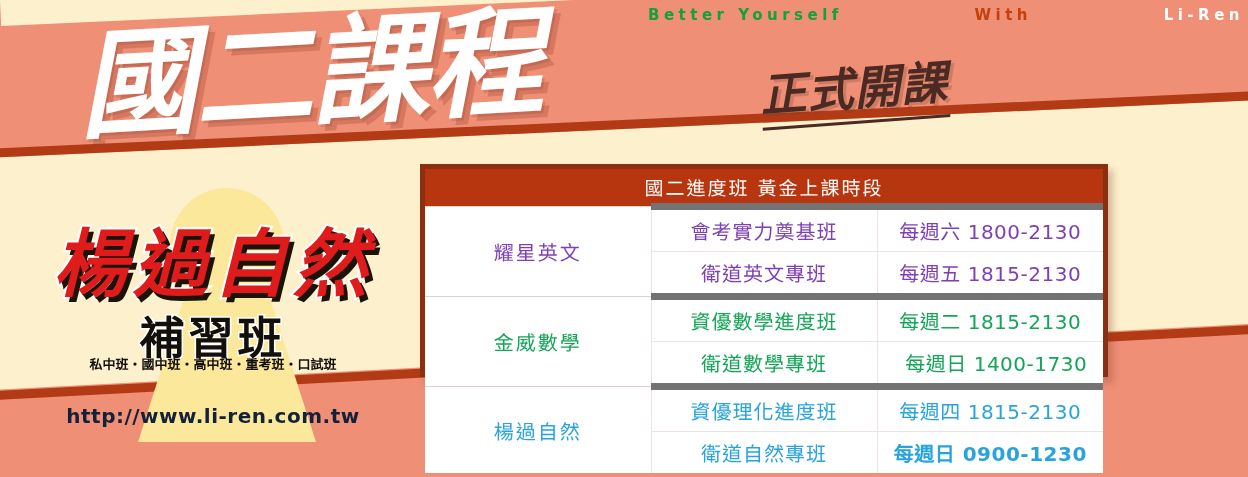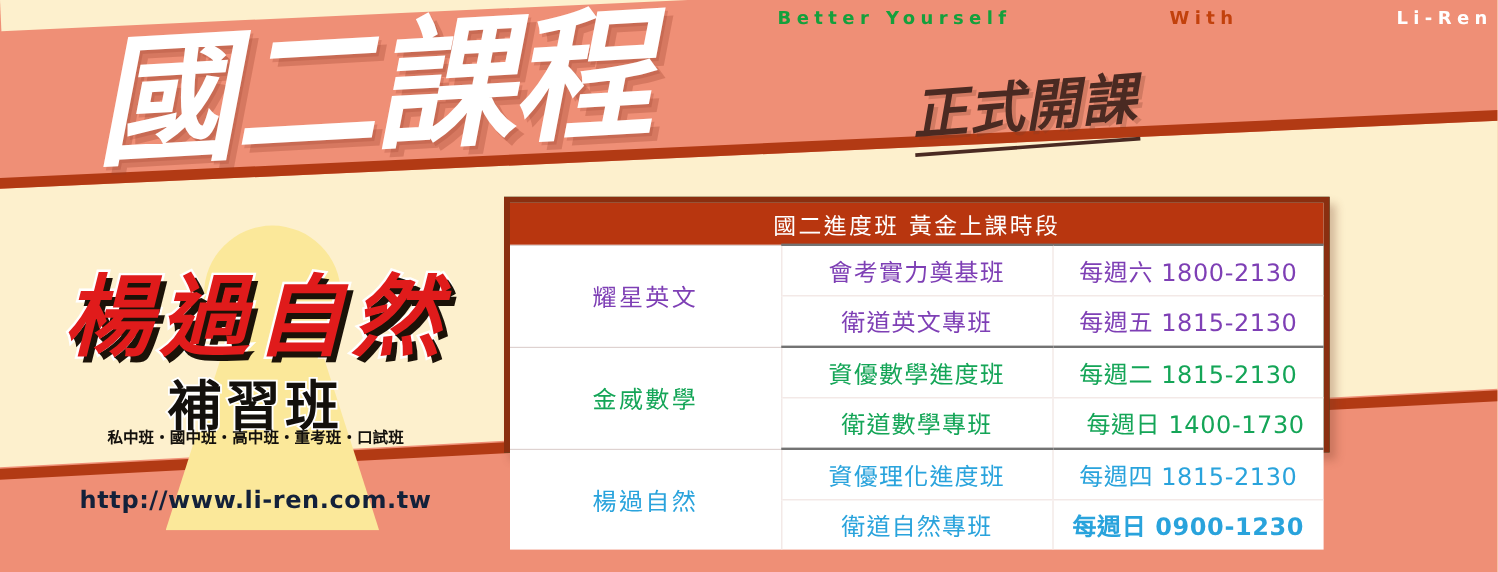--- a/index.html
+++ b/index.html
@@ -151,21 +151,21 @@
     border-top:1px solid #f0e4e2;
     border-left:1px solid #f0e4e2;
     letter-spacing:1px;white-space:nowrap;
   }
   table.schedule td.c-teacher{
     border-left:none;width:146px;font-size:20px;letter-spacing:2px;
     border-top:1px solid #ded2d0;
   }
   table.schedule td.c-course{width:256px;}
   table.schedule td.c-time{letter-spacing:0.5px;}
-  tr.grp-start td{border-top:2px solid #737373;}
+  tr.grp-start td{border-top:7px solid #737373;}
 </style>
 </head>
 <body>
 
 <div class="banner">
 
   <div class="bg-cream"></div>
   <div class="bg-salmon-bottom"></div>
   <div class="bg-stripe-bottom"></div>
   <div class="bg-salmon-top"></div>

